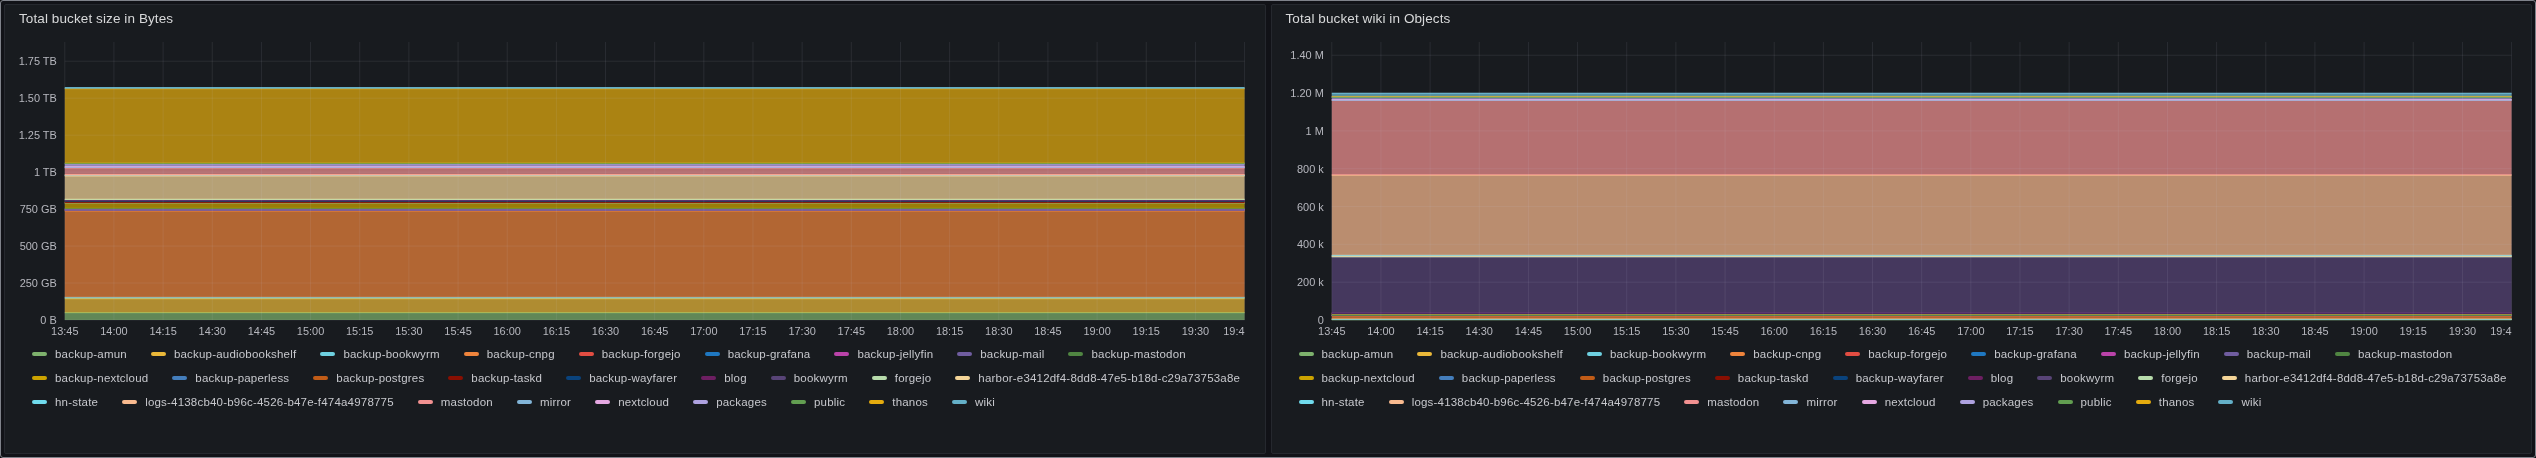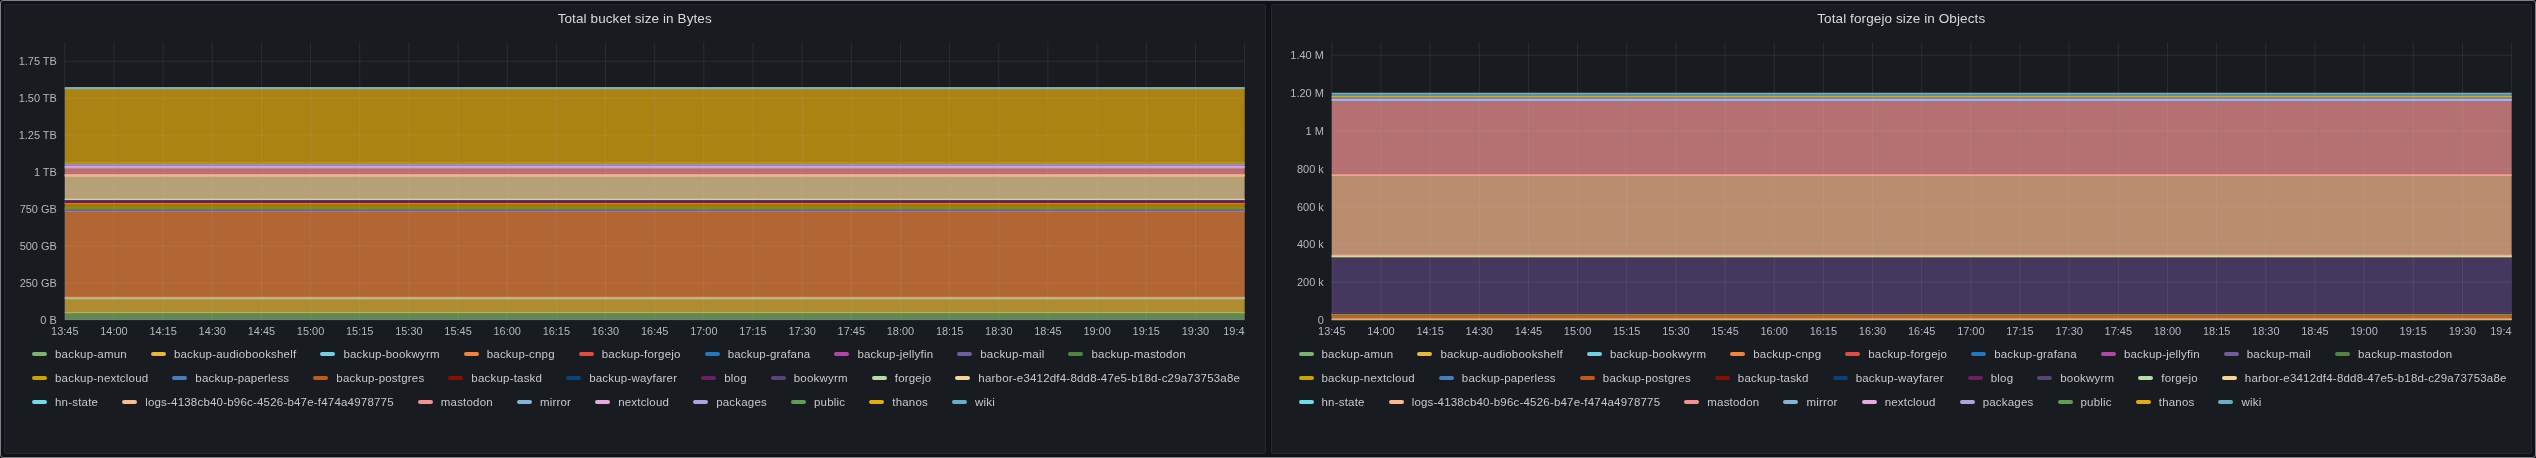--- a/index.html
+++ b/index.html
@@ -5,21 +5,21 @@
   html,body{margin:0;padding:0;background:#0b0c0e;}
   *{box-sizing:border-box;}
   .page{
     width:2536px;height:458px;background:#111217;
     border:1px solid #7f828a;border-radius:3px;
     display:flex;gap:5px;padding:3px;
     font-family:"Liberation Sans",sans-serif;
   }
   .panel{
     flex:1 1 0;background:#181b1f;border:1px solid #25282e;border-radius:2px;
-    display:flex;flex-direction:column;overflow:hidden;position:relative;align-items:center;
+    display:flex;flex-direction:column;overflow:hidden;position:relative;
   }
   .panel-header{height:27px;display:flex;align-items:center;padding:0 14px;flex:0 0 auto;cursor:pointer;}
   .panel-title{font-size:13.5px;font-weight:500;color:#d8d9da;margin:0;letter-spacing:.1px;}
   .chart{width:100%;height:308px;flex:0 0 auto;display:block;}
   .chart text{font-family:"Liberation Sans",sans-serif;fill:#b6b7be;}
   .legend{
     flex:1 1 auto;padding:2px 10px 0 27px;overflow:hidden;
     display:flex;flex-wrap:wrap;align-content:flex-start;column-gap:24px;
   }
   .legend-item{display:inline-flex;align-items:center;height:24px;cursor:pointer;white-space:nowrap;}
@@ -264,21 +264,21 @@
         </span>
         <span class="legend-item">
           <span class="legend-swatch" style="background: rgb(100, 176, 200);"></span>
           <span class="legend-label">wiki</span>
         </span>
       </div>
   </section>
 
   <section class="panel">
     <header class="panel-header">
-      <h2 class="panel-title">Total forgejo size in Objects</h2>
+      <h2 class="panel-title">Total bucket wiki in Objects</h2>
     </header>
     <svg class="chart" viewBox="0 0 1264 308" preserveAspectRatio="none">
         <rect x="60" y="287.621768707483" width="1184" height="0.4" fill="#7EB26D" fill-opacity="0.72"></rect>
         <line x1="60" x2="1244" y1="287.621768707483" y2="287.621768707483" stroke="#7EB26D" stroke-width="1.4"></line>
         <rect x="60" y="287.243537414966" width="1184" height="0.4" fill="#EAB839" fill-opacity="0.72"></rect>
         <line x1="60" x2="1244" y1="287.243537414966" y2="287.243537414966" stroke="#EAB839" stroke-width="1.4"></line>
         <rect x="60" y="287.05442176870747" width="1184" height="0.4" fill="#6ED0E0" fill-opacity="0.72"></rect>
         <line x1="60" x2="1244" y1="287.05442176870747" y2="287.05442176870747" stroke="#6ED0E0" stroke-width="1.4"></line>
         <rect x="60" y="283.6503401360544" width="1184" height="3.4040816326530603" fill="#EF843C" fill-opacity="0.72"></rect>
         <line x1="60" x2="1244" y1="283.6503401360544" y2="283.6503401360544" stroke="#EF843C" stroke-width="1.4"></line>

